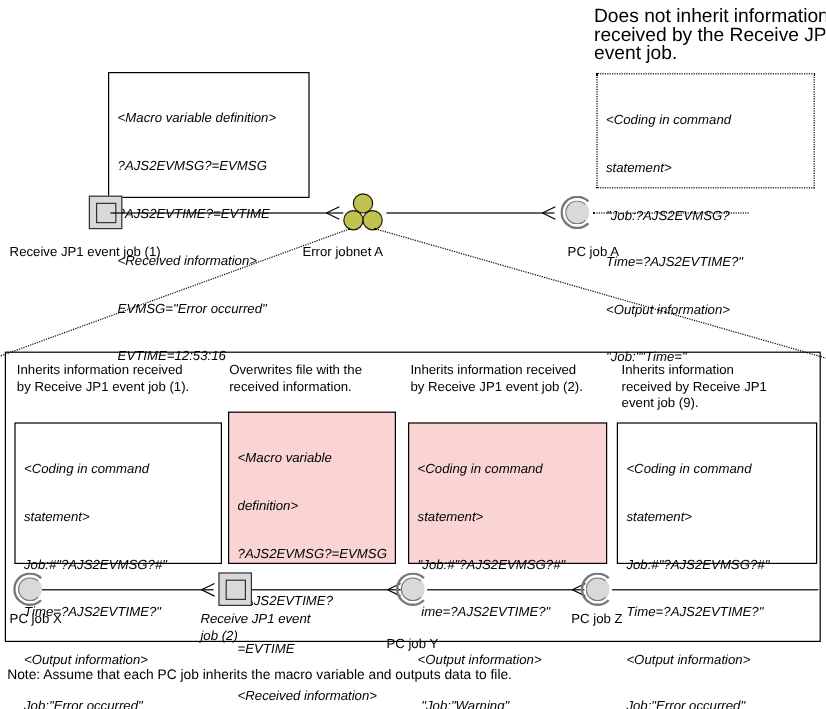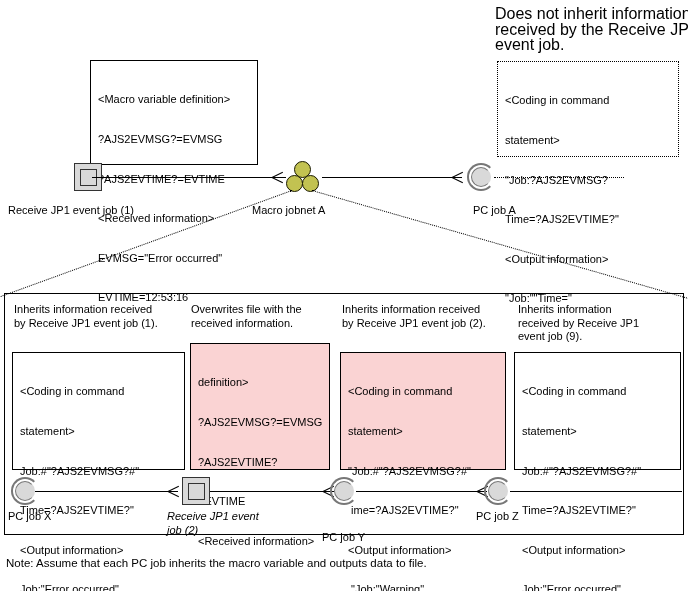--- a/index.html
+++ b/index.html
@@ -27,21 +27,21 @@
     line-height: 13.2px;
     font-size: 11px;
     white-space: pre;
   }
   .callout.dotted {
     border: 1px dotted #000000;
   }
   .callout.pink {
     background: #fad3d3;
   }
-  .callout .line { display: block; }
+  .callout .line { display: block; font-style: italic; }
 
   
   .label {
     position: absolute;
     font-size: 11px;
     line-height: 14px;
     white-space: pre;
   }
   .heading {
     position: absolute;
@@ -183,21 +183,21 @@
 
 <div class="hline" style="left:322px; top:177px; width:140px;"></div>
 <div class="ahead" style="left:452px; top:172px;"></div>
 
 <div class="icon icon-pcjob" style="left:467px; top:163px;">
   <span class="arc"></span>
   <span class="inner"></span>
 </div>
 
 <div class="label" style="left:8px; top:203px;">Receive JP1 event job (1)</div>
-<div class="label" style="left:252px; top:203px;">Macro jobnet A</div>
+<div class="label" style="left:252px; top:203px;">Error jobnet A</div>
 <div class="label" style="left:473px; top:203px;">PC job A</div>
 
 <div class="heading" style="left:495px; top:6px;">Does not inherit information
 received by the Receive JP1
 event job.</div>
 
 <div class="callout dotted" style="left:497px; top:61px; width:182px; height:96px;">
   <span class="line">&lt;Coding in command</span>
   <span class="line">statement&gt;</span>
   <span class="line">"Job:?AJS2EVMSG?</span>
@@ -229,20 +229,21 @@
   <span class="inner"></span>
 </div>
 <div class="label" style="left:8px; top:509px;">PC job X</div>
 
 <div class="hline" style="left:35px; top:491px; width:143px;"></div>
 <div class="ahead" style="left:168px; top:486px;"></div>
 
 <div class="panel-head" style="left:191px; top:303px;">Overwrites file with the
 received information.</div>
 <div class="callout pink" style="left:190px; top:343px; width:140px; height:127px;">
+  <span class="line">&lt;Macro variable</span>
   <span class="line">definition&gt;</span>
   <span class="line">?AJS2EVMSG?=EVMSG</span>
   <span class="line">?AJS2EVTIME?</span>
   <span class="line">=EVTIME</span>
   <span class="line">&lt;Received information&gt;</span>
   
   
 </div>
 <div class="icon icon-recv" style="left:182px; top:477px;"></div>
 <div class="label" style="left:167px; top:509px;font-style:italic;">Receive JP1 event

